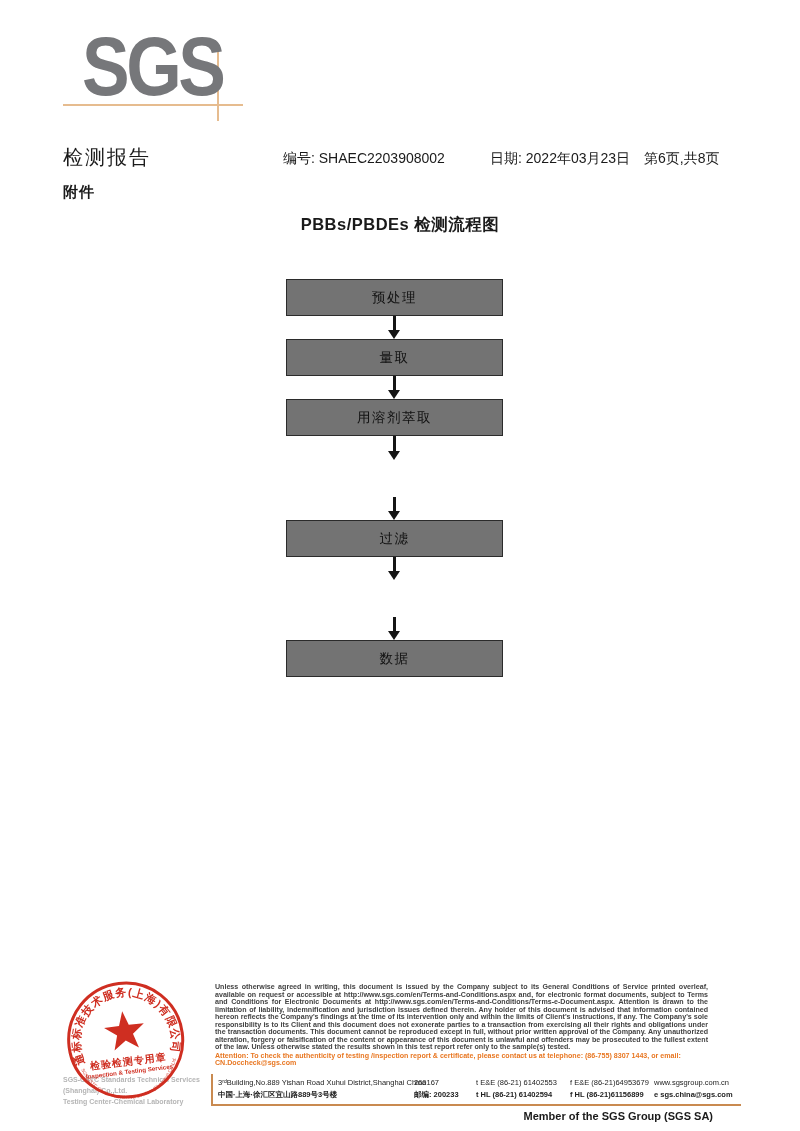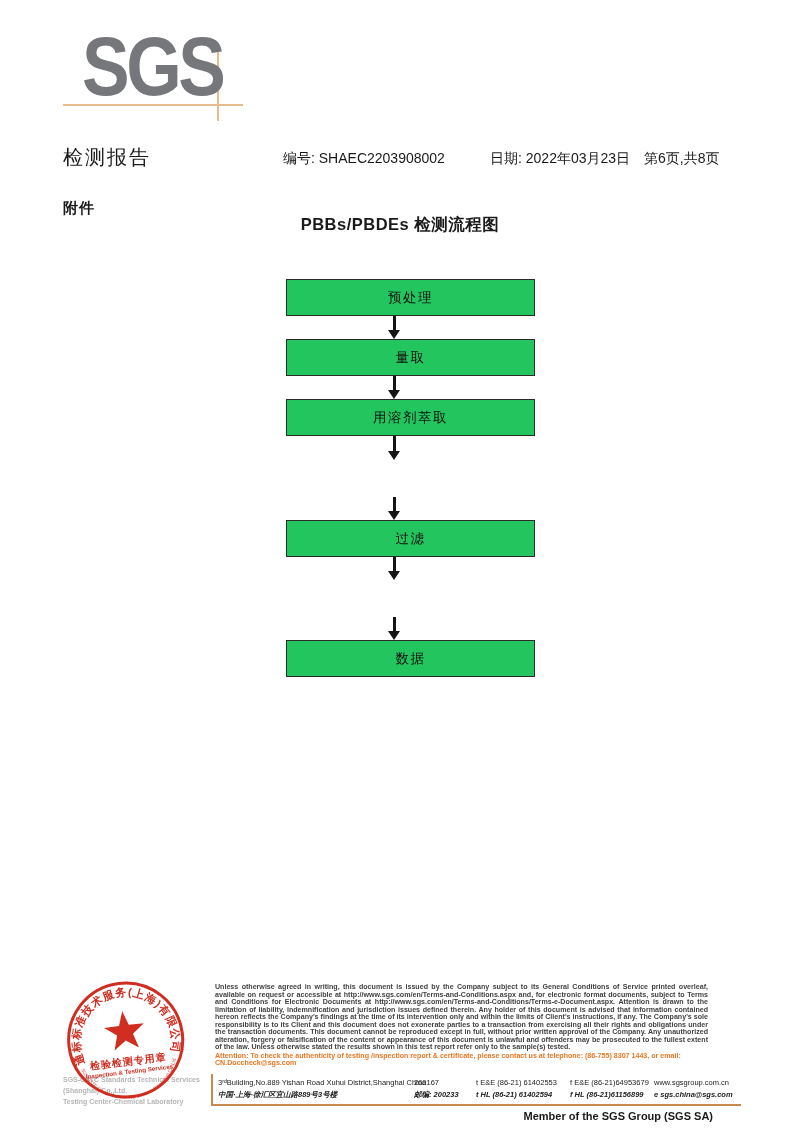--- a/index.html
+++ b/index.html
@@ -15,29 +15,29 @@
     font-size:84px; line-height:1; font-weight:bold; color:#76777a;
     letter-spacing:-4px; transform:scaleX(0.85); transform-origin:left top;
   }
   .logo-hline { position:absolute; left:63px; top:104px; width:180px; height:2px; background:#e6bc8f; }
   .logo-vline { position:absolute; left:217px; top:44px; width:2px; height:77px; background:#e6bc8f; }
   
   .report-title { position:absolute; left:63px; top:144px; font-size:20px; font-weight:normal; letter-spacing:2px; }
   .report-no    { position:absolute; left:283px; top:150px; font-size:14px; }
   .report-date  { position:absolute; left:490px; top:150px; font-size:14px; }
   .report-pages { position:absolute; left:644px; top:150px; font-size:14px; }
-  .attachment   { position:absolute; left:63px; top:183px; font-size:15px; font-weight:bold; letter-spacing:1px;margin-top:16px; }
+  .attachment   { position:absolute; left:63px; top:183px; font-size:15px; font-weight:bold; letter-spacing:1px; }
   
   .flow-title {
     position:absolute; left:0; top:214px; width:800px; text-align:center;
     font-size:16.5px; font-weight:bold; letter-spacing:0.5px;
   }
   .flow-box {
-    position:absolute; left:286px; width:249px; height:37px;
-    border:1.5px solid #2b2b2b; background:#22c55e;
+    position:absolute; left:286px; width:217px; height:37px;
+    border:1.5px solid #2b2b2b; background:#737373;
     display:flex; align-items:center; justify-content:center;
     font-family:"DejaVu Serif","Liberation Serif",serif;
     font-size:13.5px; letter-spacing:1.5px; color:#111;
   }
   .flow-arrow { position:absolute; left:388px; width:13px; }
   .flow-arrow .stem { position:absolute; left:5px; top:0; width:3px; height:calc(100% - 8px); background:#151515; }
   .flow-arrow .head {
     position:absolute; left:0; bottom:0; width:0; height:0;
     border-left:6.5px solid transparent; border-right:6.5px solid transparent;
     border-top:9px solid #151515;
@@ -56,21 +56,21 @@
   .stamp-wrap { position:absolute; left:58px; top:976px; width:152px; height:132px; transform:rotate(-7deg); }
   .addr-vline { position:absolute; left:211px; top:1074px; width:2px; height:32px; background:#c98a50; }
   .addr-hline { position:absolute; left:211px; top:1104px; width:530px; height:2px; background:#c98a50; }
   .addr-row {
     position:absolute; left:218px; width:494px;
     display:grid; grid-template-columns:196px 62px 94px 84px 1fr;
     font-size:7.5px; color:#222; white-space:nowrap;
   }
   .addr-row .right { text-align:right; }
   .addr-row-en { top:1078px; }
-  .addr-row-cn { top:1090px; font-weight:bold;font-style:italic; }
+  .addr-row-cn { top:1090px; font-weight:bold; }
   .member-line {
     position:absolute; right:87px; top:1110px;
     font-size:11px; font-weight:bold; color:#1a1a1a;
   }
 </style>
 </head>
 <body>
 
 <div class="page">
 

